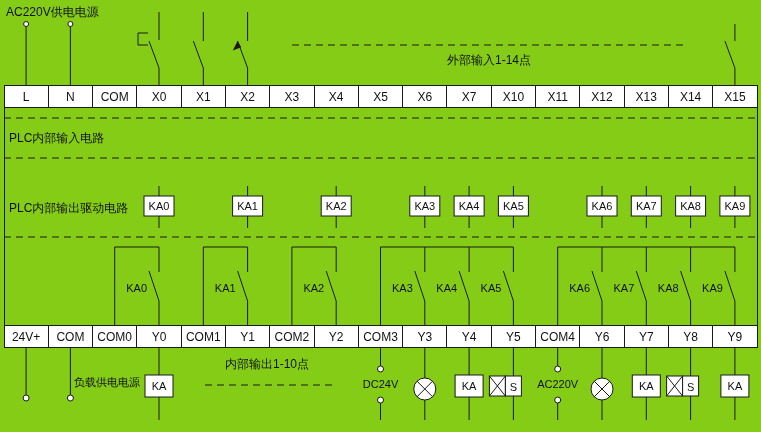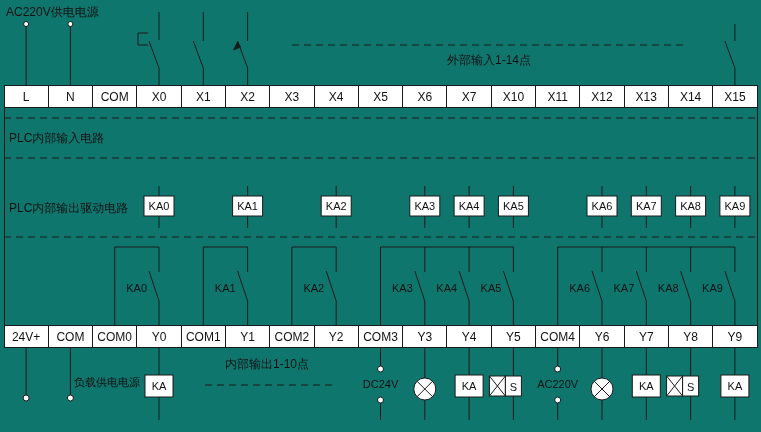--- a/index.html
+++ b/index.html
@@ -1,16 +1,16 @@
 <!DOCTYPE html>
 <html><head>
 <meta charset="utf-8">
 <style>
   html,body{margin:0;padding:0;background:#fff;}
-  .stage{position:relative;width:761px;height:432px;background:#0f766e;overflow:hidden;}
+  .stage{position:relative;width:761px;height:432px;background:#84cc16;overflow:hidden;}
   svg{display:block;}
   svg text{fill:#111;font-family:"Liberation Sans","DejaVu Sans",sans-serif;font-size:12px;}
   svg text.sm{font-size:11px;}
   .w{stroke:#1a1a1a;stroke-width:1;fill:none;}
   .wf{stroke:#1a1a1a;stroke-width:1;fill:#fff;}
   .d{stroke-dasharray:7 5;}
   .crisp{shape-rendering:crispEdges;}
   .fill{fill:#1a1a1a;stroke:none;}
 </style>
 </head>

